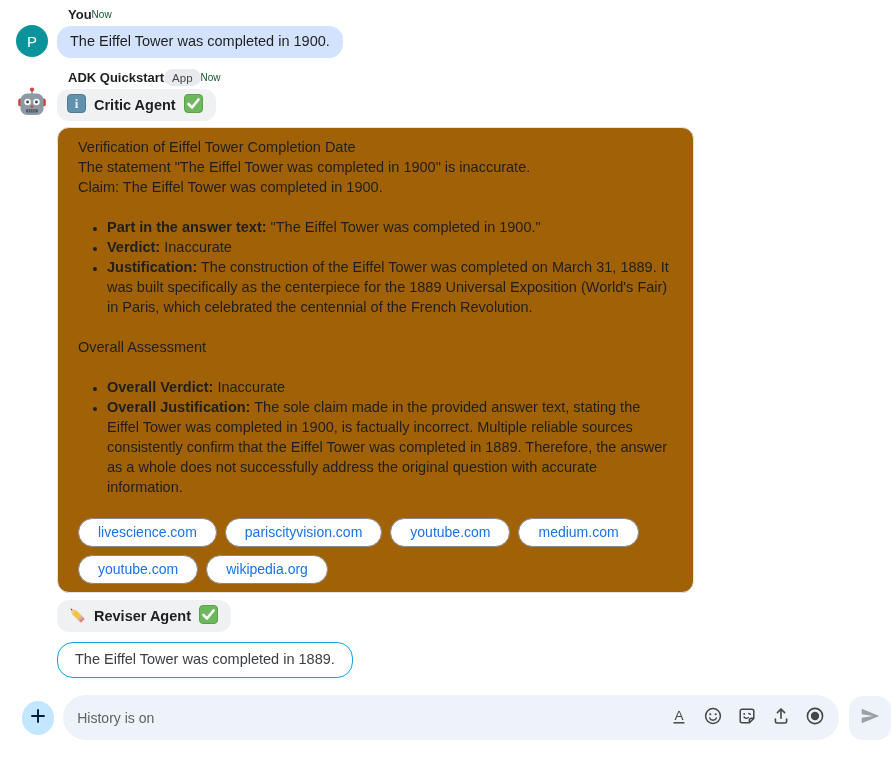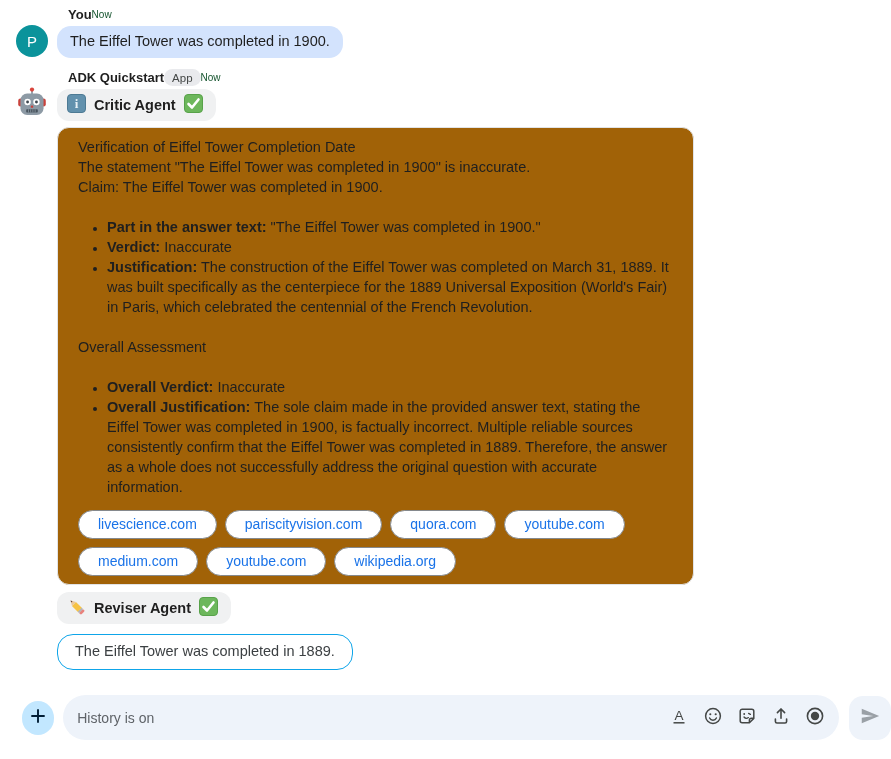--- a/index.html
+++ b/index.html
@@ -30,21 +30,21 @@
   .chip2 { margin-top:7px; }
 
   .card { width:637px; border:1px solid #e1e3e6; border-radius:12px;
     background:#a16207; margin-top:6px; padding:9px 20px 8px; font-size:14.5px; line-height:20px; }
   .card p { margin:0; }
   .oa { margin-top:20px !important; }
   .card ul { margin:20px 0 0; padding-left:29px; }
   .card li { line-height:20px; }
   .card li::marker { font-size:12px; }
 
-  .pills { display:flex; flex-wrap:wrap; gap:8px; margin-top:13px; }
+  .pills { display:flex; flex-wrap:wrap; gap:8px; margin-top:21px; }
   .pill { display:inline-block; height:29px; line-height:27px; padding:0 19px;
     border:1px solid #85898d; border-radius:15px; color:#1a73e8;
     font-size:14px; font-weight:500; text-decoration:none; background:#fff; }
 
   .bubble-outline { display:inline-block; margin-top:10px; background:#fff;
     border:1px solid #0ea5e9; border-radius:16px; padding:7px 17px 8px;
     font-size:14.5px; line-height:19px; color:#3c4043; }
 
   .composer { position:absolute; left:8px; right:0; bottom:19px; height:45px;
     display:flex; align-items:center; padding-left:14px; }
@@ -160,21 +160,20 @@
             </li>
             <li>
               <b>Overall Justification:</b>
               <span>The sole claim made in the provided answer text, stating the Eiffel Tower was completed in 1900, is factually incorrect. Multiple reliable sources consistently confirm that the Eiffel Tower was completed in 1889. Therefore, the answer as a whole does not successfully address the original question with accurate information.</span>
             </li>
           </ul>
 
           <div class="pills">
             <a class="pill" href="#">livescience.com</a>
             <a class="pill" href="#">pariscityvision.com</a>
-            <a class="pill" href="#">quora.com</a>
             <a class="pill" href="#">youtube.com</a>
             <a class="pill" href="#">medium.com</a>
             <a class="pill" href="#">youtube.com</a>
             <a class="pill" href="#">wikipedia.org</a>
           </div>
         </div>
 
         
         <div class="agent-chip chip2">
           <span class="icon">

